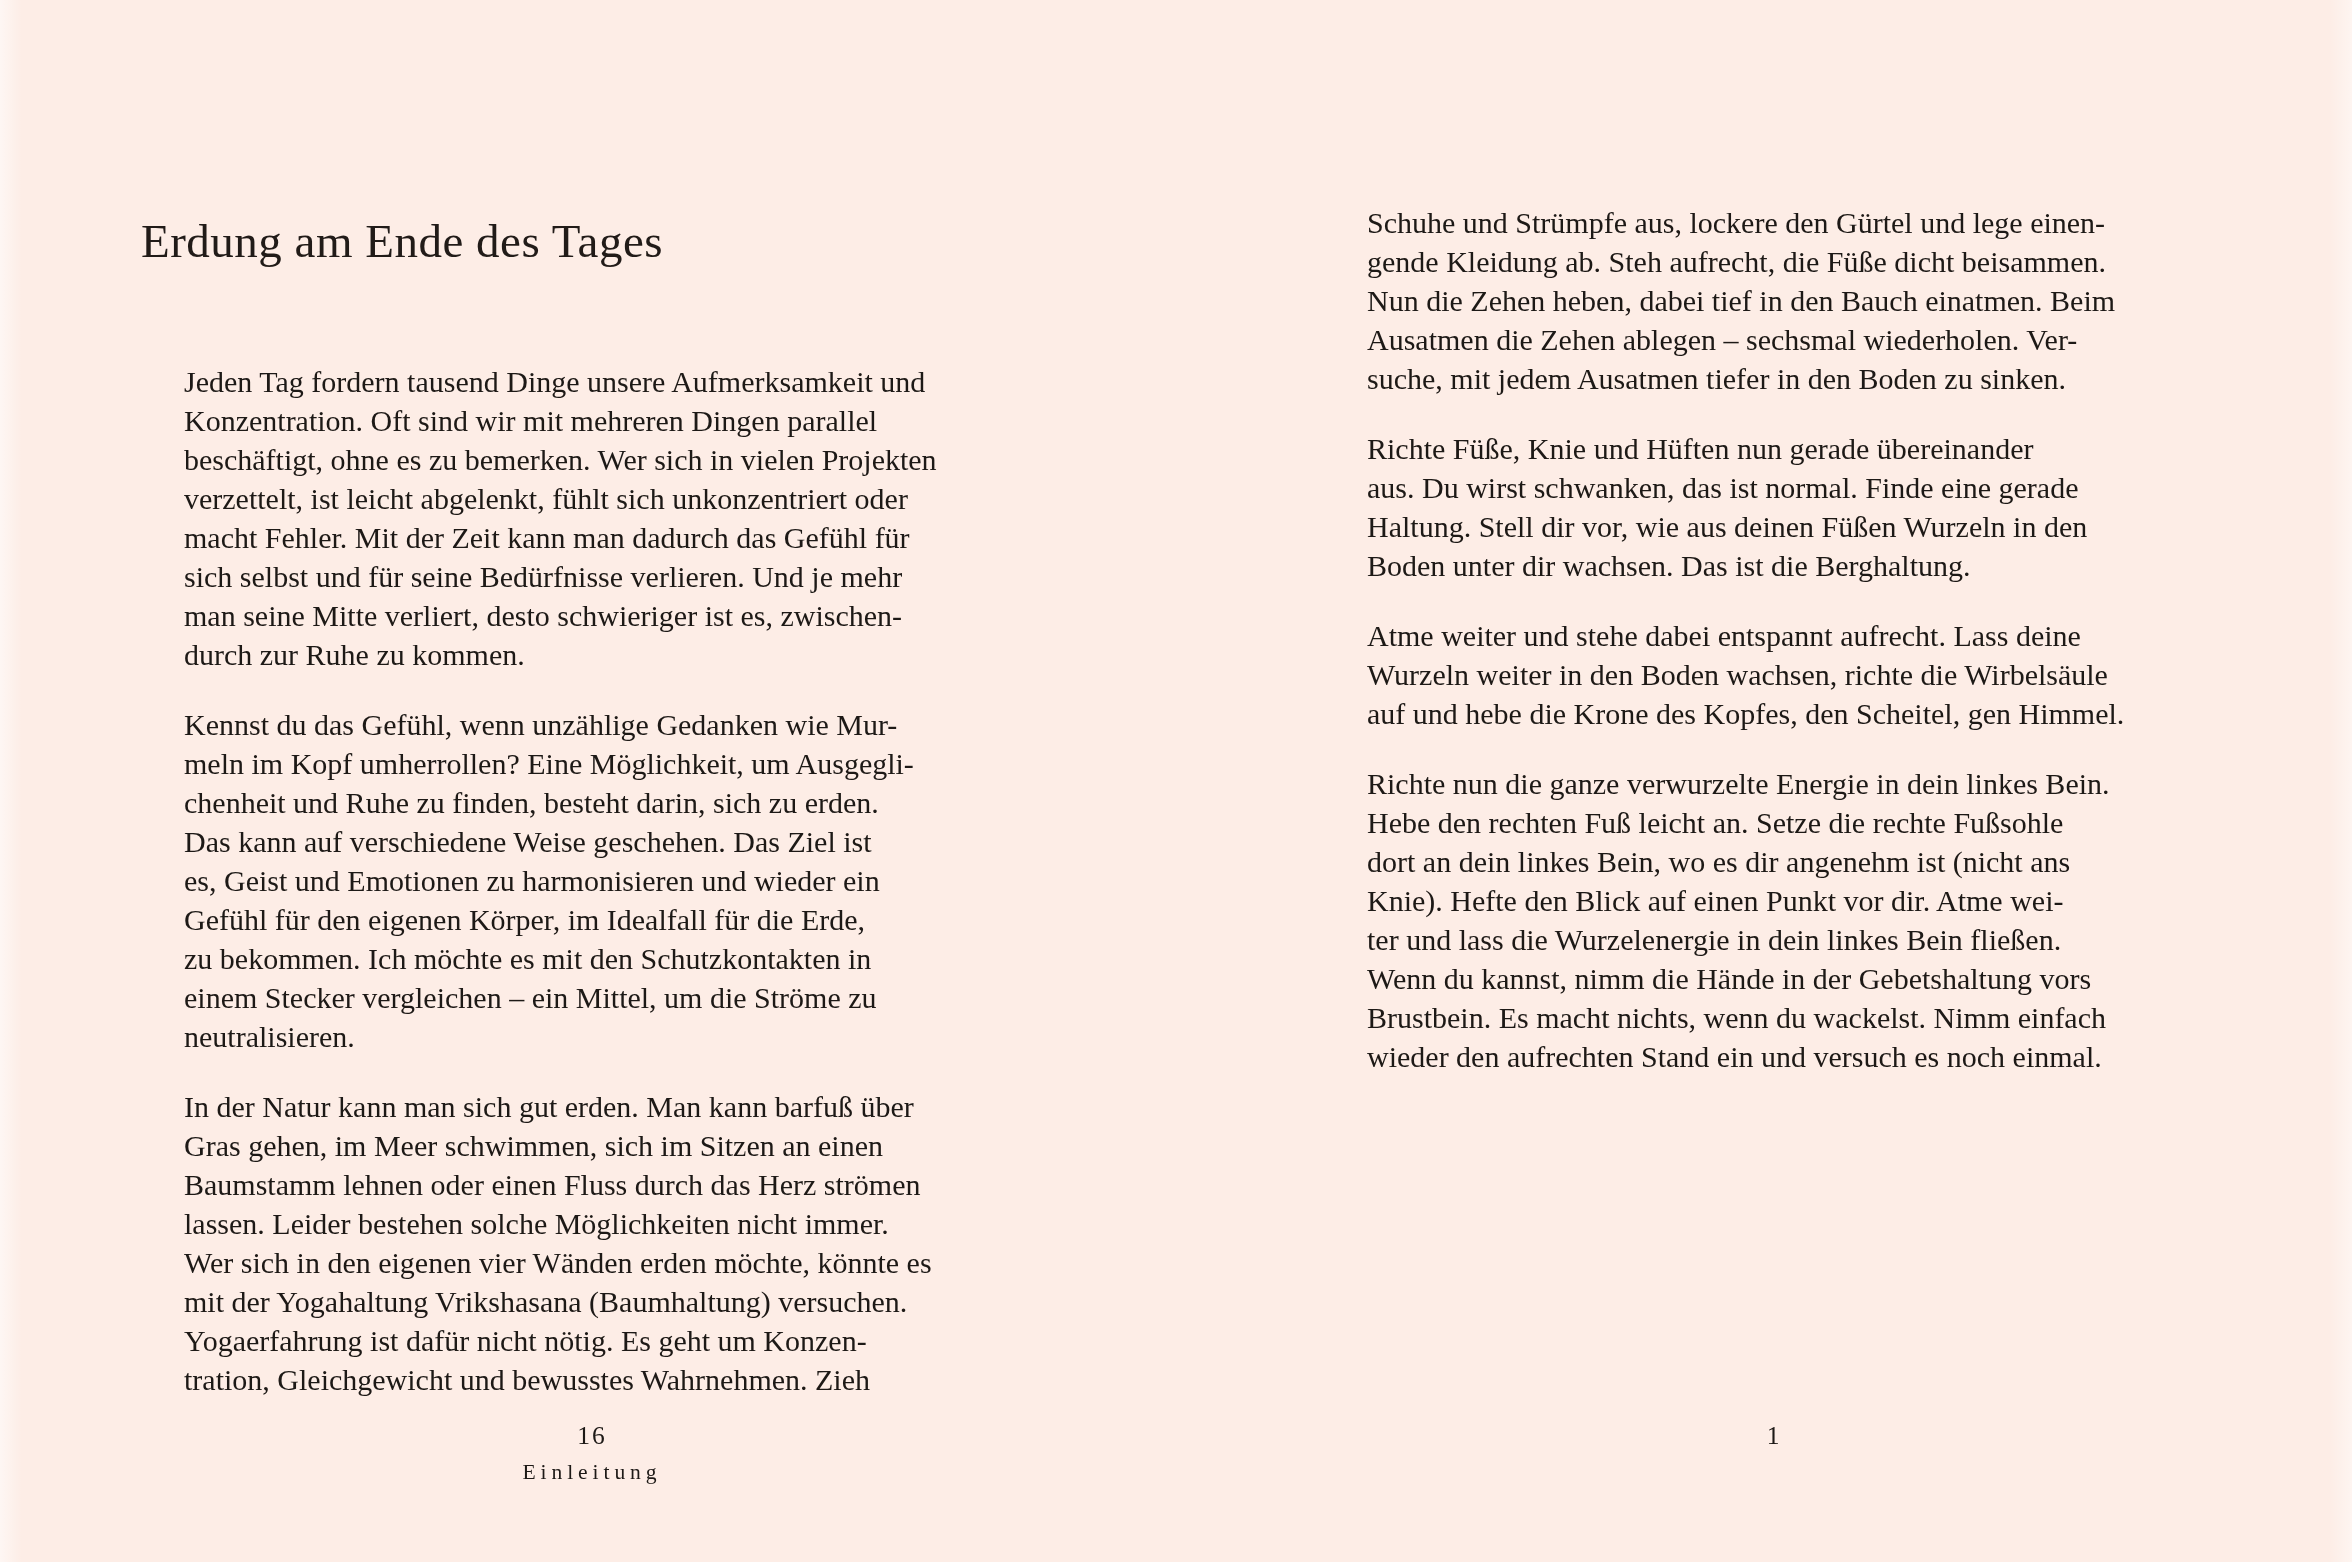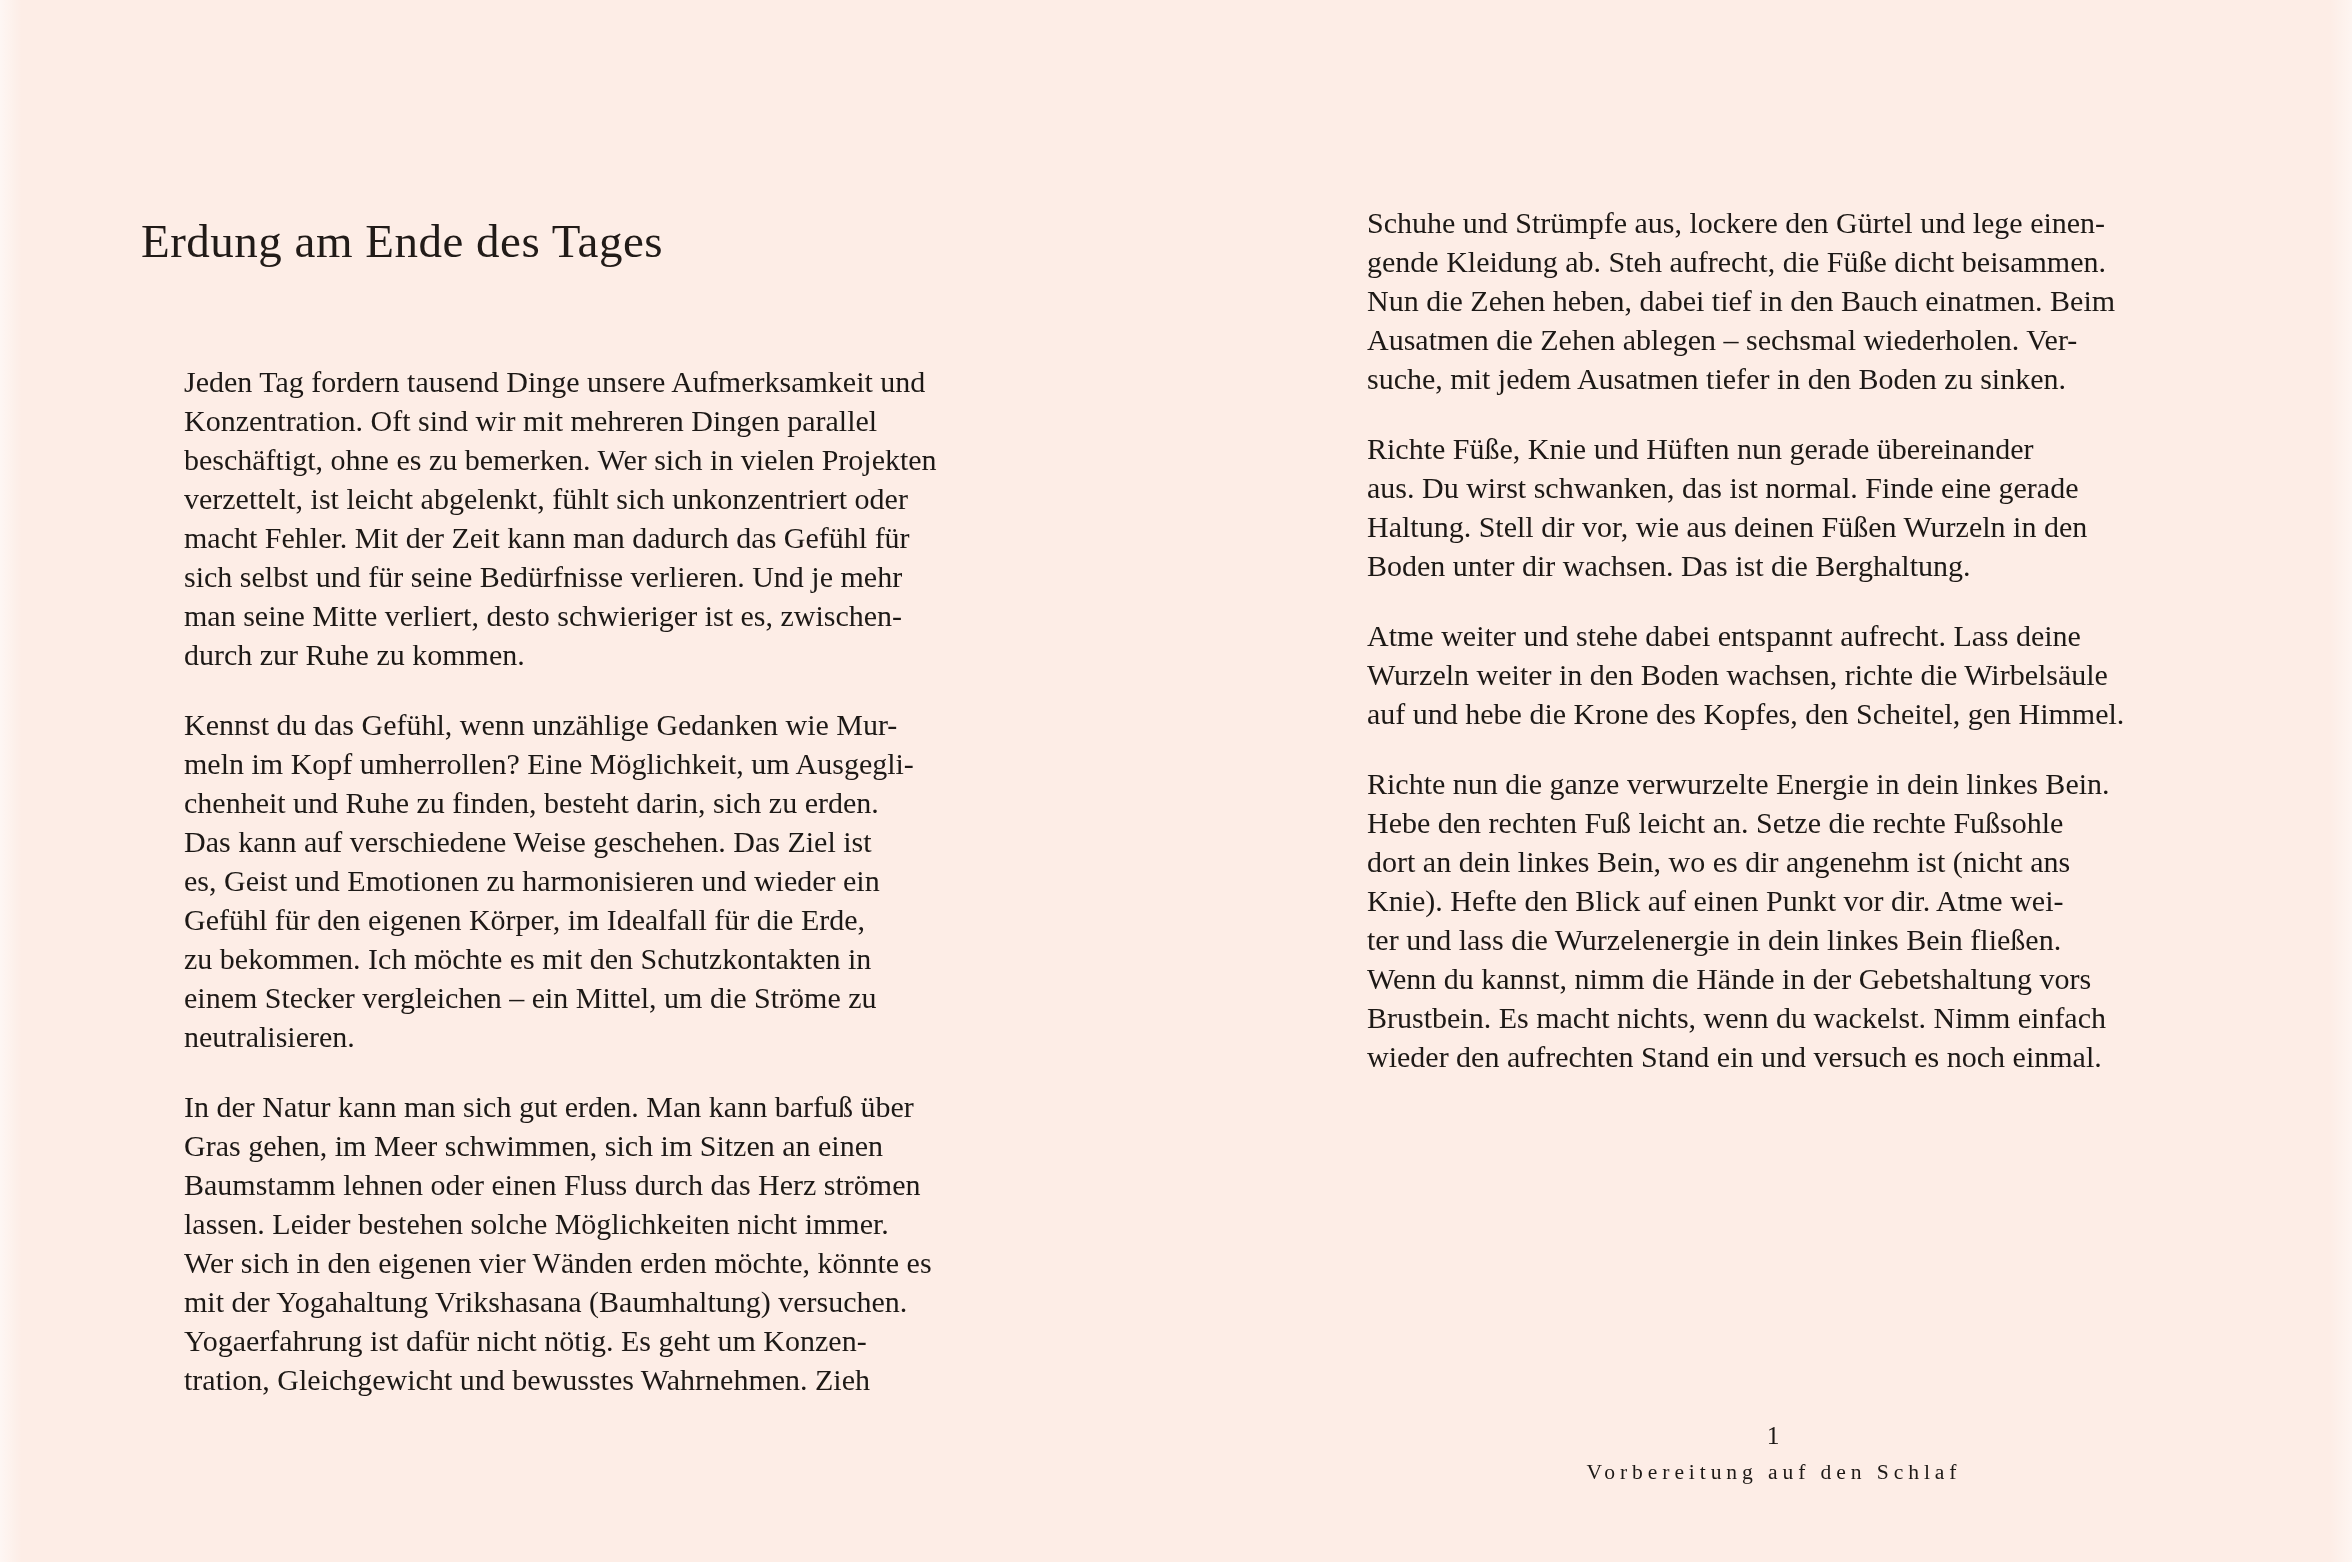--- a/index.html
+++ b/index.html
@@ -103,20 +103,24 @@
     <p>In der Natur kann man sich gut erden. Man kann barfuß über
 Gras gehen, im Meer schwimmen, sich im Sitzen an einen
 Baumstamm lehnen oder einen Fluss durch das Herz strömen
 lassen. Leider bestehen solche Möglichkeiten nicht immer.
 Wer sich in den eigenen vier Wänden erden möchte, könnte es
 mit der Yogahaltung Vrikshasana (Baumhaltung) versuchen.
 Yogaerfahrung ist dafür nicht nötig. Es geht um Konzen-
 tration, Gleichgewicht und bewusstes Wahrnehmen. Zieh</p>
   </div>
 
+  <div class="page-footer footer-left">
+    <div class="page-number">16</div>
+    <div class="running-footer">Einleitung</div>
+  </div>
 
   <div class="body-col body-right">
     <p>Schuhe und Strümpfe aus, lockere den Gürtel und lege einen-
 gende Kleidung ab. Steh aufrecht, die Füße dicht beisammen.
 Nun die Zehen heben, dabei tief in den Bauch einatmen. Beim
 Ausatmen die Zehen ablegen – sechsmal wiederholen. Ver-
 suche, mit jedem Ausatmen tiefer in den Boden zu sinken.</p>
     <p>Richte Füße, Knie und Hüften nun gerade übereinander
 aus. Du wirst schwanken, das ist normal. Finde eine gerade
 Haltung. Stell dir vor, wie aus deinen Füßen Wurzeln in den
@@ -129,16 +133,15 @@
 dort an dein linkes Bein, wo es dir angenehm ist (nicht ans
 Knie). Hefte den Blick auf einen Punkt vor dir. Atme wei-
 ter und lass die Wurzelenergie in dein linkes Bein fließen.
 Wenn du kannst, nimm die Hände in der Gebetshaltung vors
 Brustbein. Es macht nichts, wenn du wackelst. Nimm einfach
 wieder den aufrechten Stand ein und versuch es noch einmal.</p>
   </div>
 
   <div class="page-footer footer-right">
     <div class="page-number">1</div>
-    <div class="running-footer">Vorbereitung auf den Schlaf</div>
   </div>
 </div>
 
 
 </body></html>

